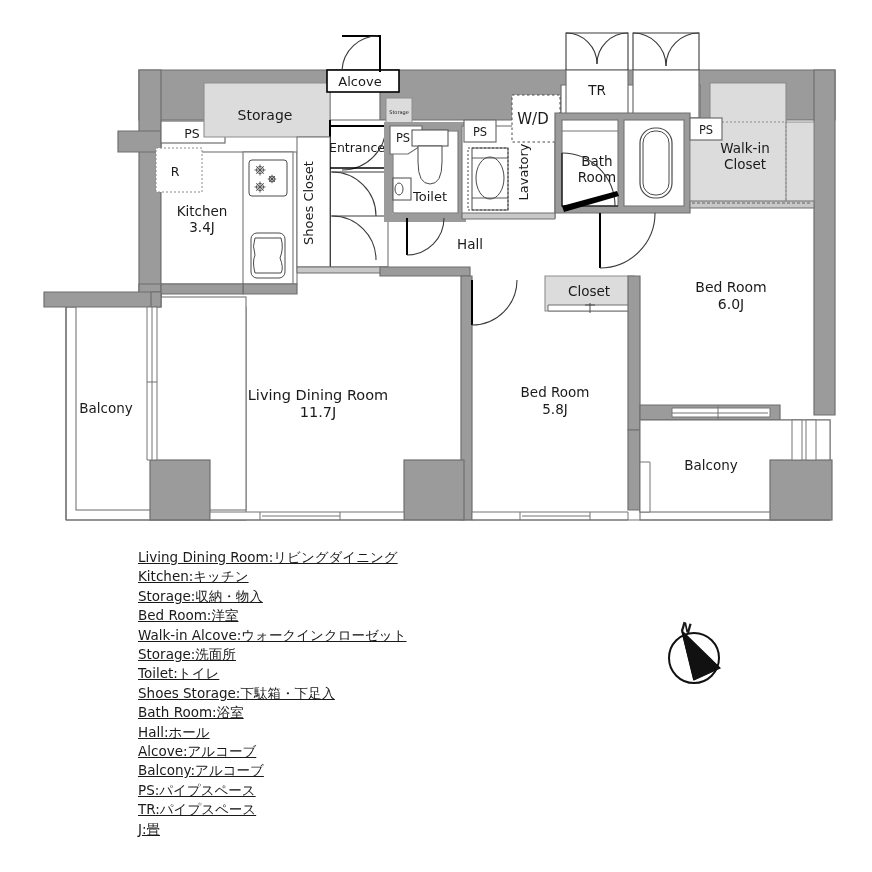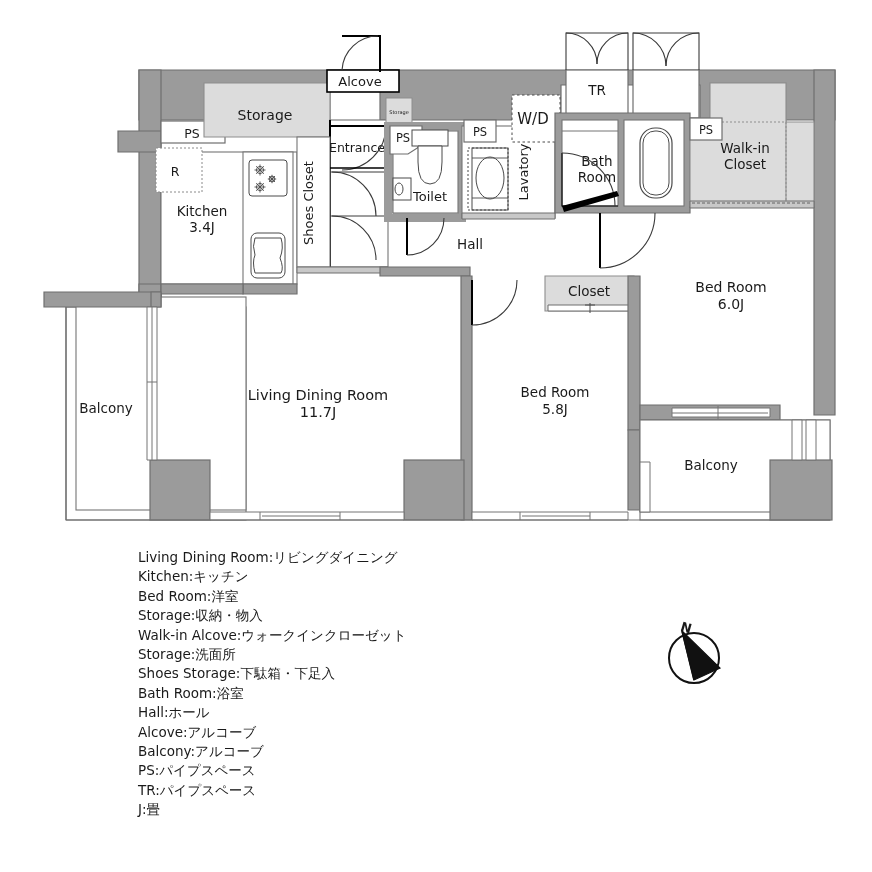--- a/index.html
+++ b/index.html
@@ -1,20 +1,20 @@
 <!DOCTYPE html>
 <html><head>
 <meta charset="utf-8">
 <style>
   html,body{margin:0;padding:0;background:#ffffff;}
   body{width:872px;height:872px;font-family:"DejaVu Sans","Liberation Sans",sans-serif;overflow:hidden;}
   #stage{position:relative;width:872px;height:872px;}
   #plan{position:absolute;left:0;top:0;width:872px;height:540px;}
   #legend{position:absolute;left:138px;top:548px;width:420px;font-size:13.5px;line-height:19.4px;color:#1a1a1a;}
-  #legend .row{white-space:nowrap;}
+  #legend .row{white-space:nowrap;text-decoration:underline;}
   #compass{position:absolute;left:658px;top:618px;width:72px;height:72px;}
   svg{display:block;}
   text{font-family:"DejaVu Sans","Liberation Sans",sans-serif;fill:#1a1a1a;}
 </style>
 </head>
 <body>
 
 <div id="stage">
 
   <div id="plan">
@@ -254,24 +254,25 @@
         <path d="M66,520 L830,520" stroke="#757575"></path>
         <path d="M66,307 L66,520"></path>
       </g>
 
     </svg>
   </div>
 
   <div id="legend">
     <div class="row">Living Dining Room:リビングダイニング</div>
     <div class="row">Kitchen:キッチン</div>
+    <div class="row">Storage:収納・物入</div>
     <div class="row">Bed Room:洋室</div>
-    <div class="row">Storage:収納・物入</div>
     <div class="row">Walk-in Alcove:ウォークインクローゼット</div>
     <div class="row">Storage:洗面所</div>
+    <div class="row">Toilet:トイレ</div>
     <div class="row">Shoes Storage:下駄箱・下足入</div>
     <div class="row">Bath Room:浴室</div>
     <div class="row">Hall:ホール</div>
     <div class="row">Alcove:アルコーブ</div>
     <div class="row">Balcony:アルコーブ</div>
     <div class="row">PS:パイプスペース</div>
     <div class="row">TR:パイプスペース</div>
     <div class="row">J:畳</div>
   </div>
 

